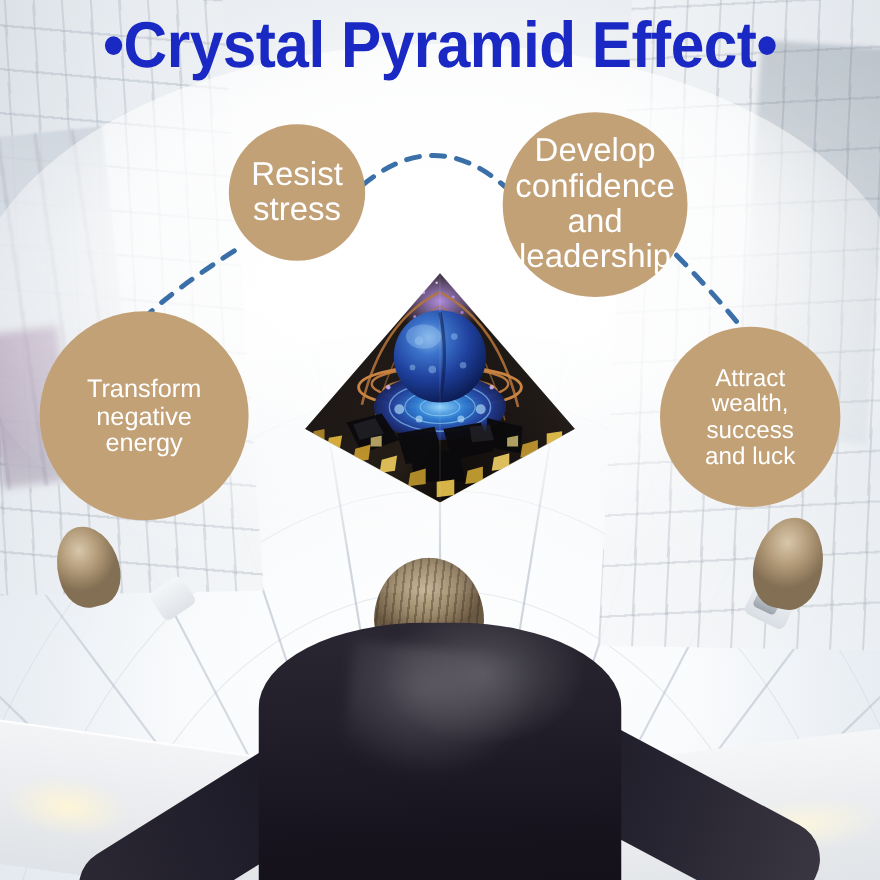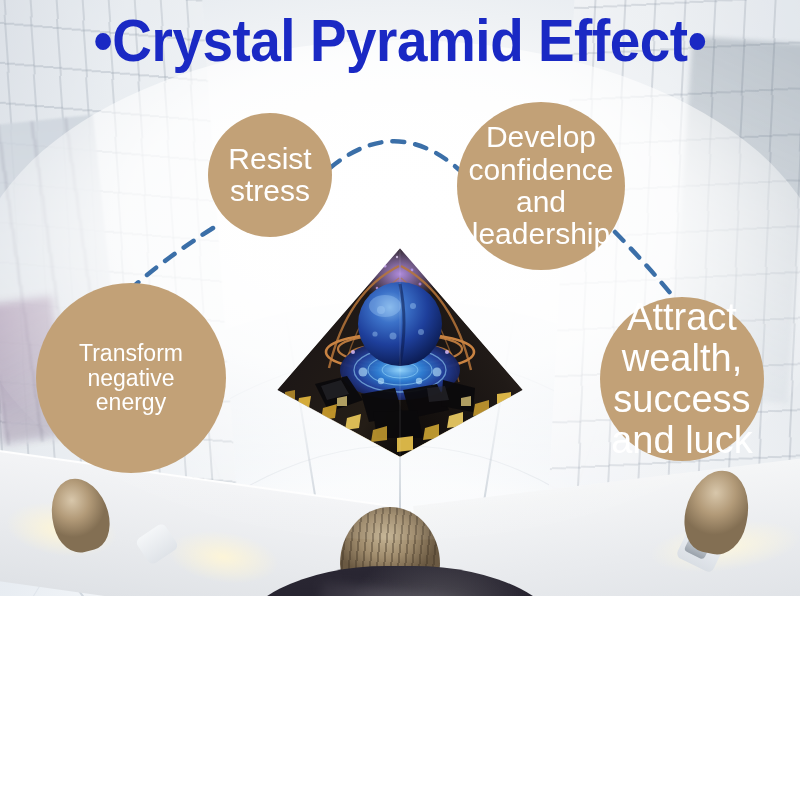--- a/index.html
+++ b/index.html
@@ -2,21 +2,21 @@
 <html><head>
 <meta charset="utf-8">
 <style>
   html,body{margin:0;padding:0;background:#fff;}
   body{
     font-family:"Liberation Sans", sans-serif;
     -webkit-font-smoothing:antialiased;
   }
   #stage{
     position:relative;
-    width:800px;height:596px;
+    width:800px;height:800px;
     overflow:hidden;
     background:#eef0f2;
   }
 
   
   .bg{position:absolute;inset:0;overflow:hidden;}
 
   
   .bg-sky{
     position:absolute;inset:0;
@@ -214,21 +214,21 @@
     display:flex;align-items:center;justify-content:center;
     text-align:center;
     line-height:1.08;
     font-family:"Liberation Sans", sans-serif;
     white-space:pre-line;
     font-weight:normal;
   }
   #bubble-0{ left:208px; top:113px; width:124px; height:124px; font-size:30px; }
   #bubble-1{ left:457px; top:102px; width:168px; height:168px; font-size:30px; }
   #bubble-2{ left:36px;  top:283px; width:190px; height:190px; font-size:23px; }
-  #bubble-3{ left:600px; top:297px; width:164px; height:164px; font-size:38px; }
+  #bubble-3{ left:600px; top:297px; width:164px; height:164px; font-size:22px; }
 </style>
 </head>
 <body>
 
 <div id="stage">
 
   <div class="bg">
     <div class="bg-sky"></div>
     <div class="bg-dome" id="dome">
         <div class="rib" style="transform: translateX(-50%) rotate(-64.4deg); opacity: 0.53;"></div>

